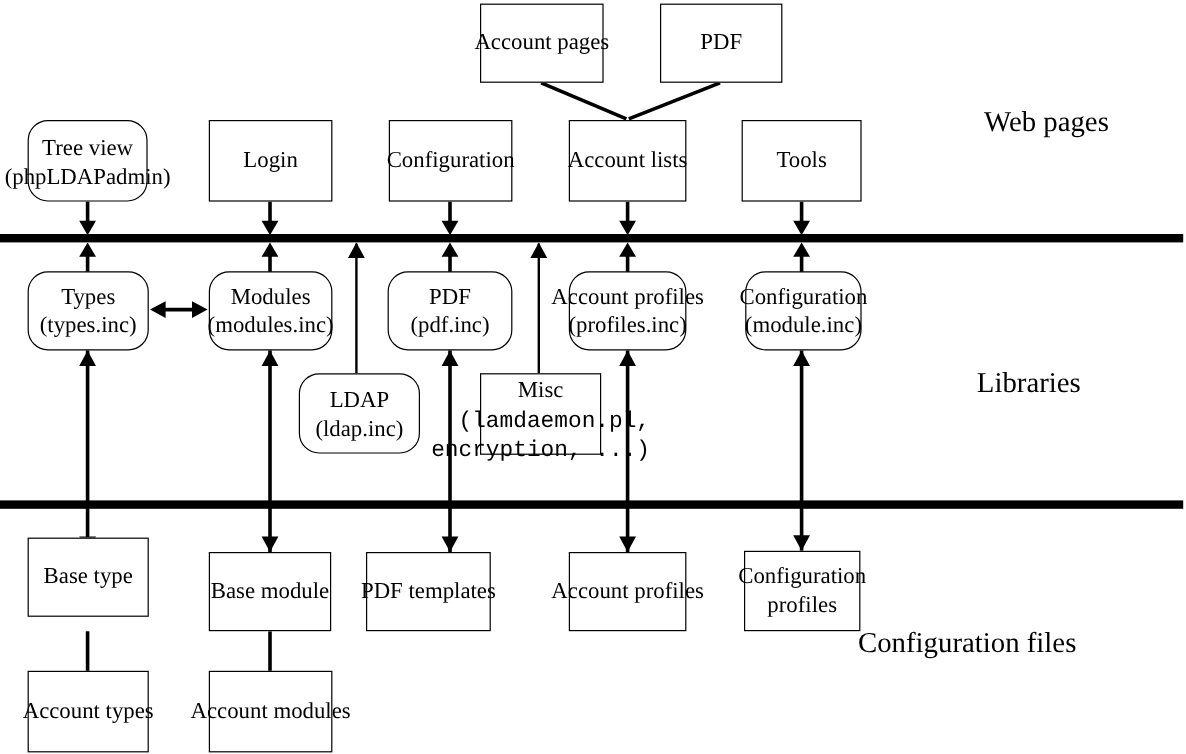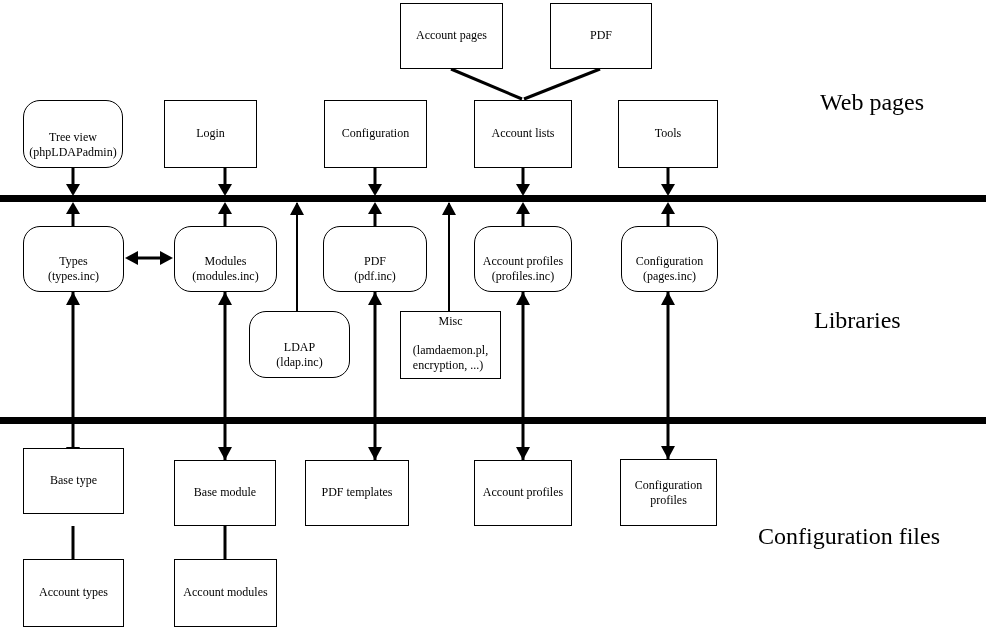--- a/index.html
+++ b/index.html
@@ -1,51 +1,51 @@
 <!DOCTYPE html>
 <html><head>
 <meta charset="utf-8">
 <style>
   html,body{margin:0;padding:0;background:#ffffff;}
   .stage{position:relative;width:988px;height:628px;background:#ffffff;overflow:hidden;
          font-family:"Liberation Serif", serif;color:#000;}
   svg.wires{position:absolute;left:0;top:0;width:988px;height:628px;}
   .box{position:absolute;box-sizing:border-box;border:1px solid #000;background:#fff;
        display:flex;flex-direction:column;align-items:center;justify-content:center;
-       text-align:center;font-size:12px;line-height:1.3;}
+       text-align:center;font-size:19px;line-height:1.3;}
   .box span{white-space:nowrap;}
   .box.spread{justify-content:flex-end;padding:6px 0;border-radius:17px;}
   .box.misc{justify-content:space-between;padding:2px 12px 4px;}
-  .box.misc .sub{display:flex;flex-direction:column;align-items:flex-start;}
+  .box.misc .sub{display:flex;flex-direction:column;align-items:flex-end;font-family:Liberation Mono, monospace;}
   .seclabel{position:absolute;font-size:24px;white-space:nowrap;}
   
   .b-account-pages{left:400px;top:3px;width:103px;height:66px;}
   .b-pdf-page{left:550px;top:3px;width:102px;height:66px;}
   .b-tree-view{left:23px;top:100px;width:100px;height:68px;}
-  .b-login{left:164px;top:100px;width:93px;height:68px;text-align:right;}
+  .b-login{left:174px;top:100px;width:103px;height:68px;text-align:right;}
   .b-configuration-page{left:324px;top:100px;width:103px;height:68px;}
   .b-account-lists{left:474px;top:100px;width:98px;height:68px;}
   .b-tools{left:618px;top:100px;width:100px;height:68px;}
   .b-types{left:23px;top:226px;width:101px;height:66px;}
   .b-modules{left:174px;top:226px;width:103px;height:66px;}
   .b-pdf-lib{left:323px;top:226px;width:104px;height:66px;}
   .b-account-profiles-lib{left:474px;top:226px;width:98px;height:66px;}
   .b-configuration-lib{left:621px;top:226px;width:97px;height:66px;}
   .b-ldap{left:249px;top:311px;width:101px;height:67px;}
   .b-misc{left:400px;top:311px;width:101px;height:68px;}
   .b-base-type{left:23px;top:448px;width:101px;height:66px;}
   .b-base-module{left:174px;top:460px;width:102px;height:66px;}
   .b-pdf-templates{left:305px;top:460px;width:104px;height:66px;}
   .b-account-profiles-cfg{left:474px;top:460px;width:98px;height:66px;}
   .b-configuration-profiles{left:620px;top:459px;width:97px;height:67px;line-height:1.25;}
   .b-account-types{left:23px;top:559px;width:101px;height:68px;}
   .b-account-modules{left:174px;top:559px;width:103px;height:68px;text-align:right;}
   .l-web{left:820px;top:73px;margin-top:16px;}
   .l-lib{left:814px;top:307px;}
-  .l-cfg{left:758px;top:523px;}
+  .l-cfg{left:715px;top:523px;}
 </style>
 </head>
 <body>
 
 <div class="stage">
 
   <svg class="wires" viewBox="0 0 988 628" stroke="#000" fill="#000">
 
     <rect x="0" y="195" width="986" height="7" stroke="none"></rect>
     <rect x="0" y="417" width="986" height="7" stroke="none"></rect>
@@ -172,21 +172,21 @@
   <div class="box spread b-pdf-lib">
     <span>PDF</span>
     <span>(pdf.inc)</span>
   </div>
   <div class="box spread b-account-profiles-lib">
     <span>Account profiles</span>
     <span>(profiles.inc)</span>
   </div>
   <div class="box spread b-configuration-lib">
     <span>Configuration</span>
-    <span>(pages.inc)</span>
+    <span>(module.inc)</span>
   </div>
 
   <div class="box spread b-ldap">
     <span>LDAP</span>
     <span>(ldap.inc)</span>
   </div>
   <div class="box misc b-misc">
     <span>Misc</span>
     <span class="sub">
       <span>(lamdaemon.pl,</span>

